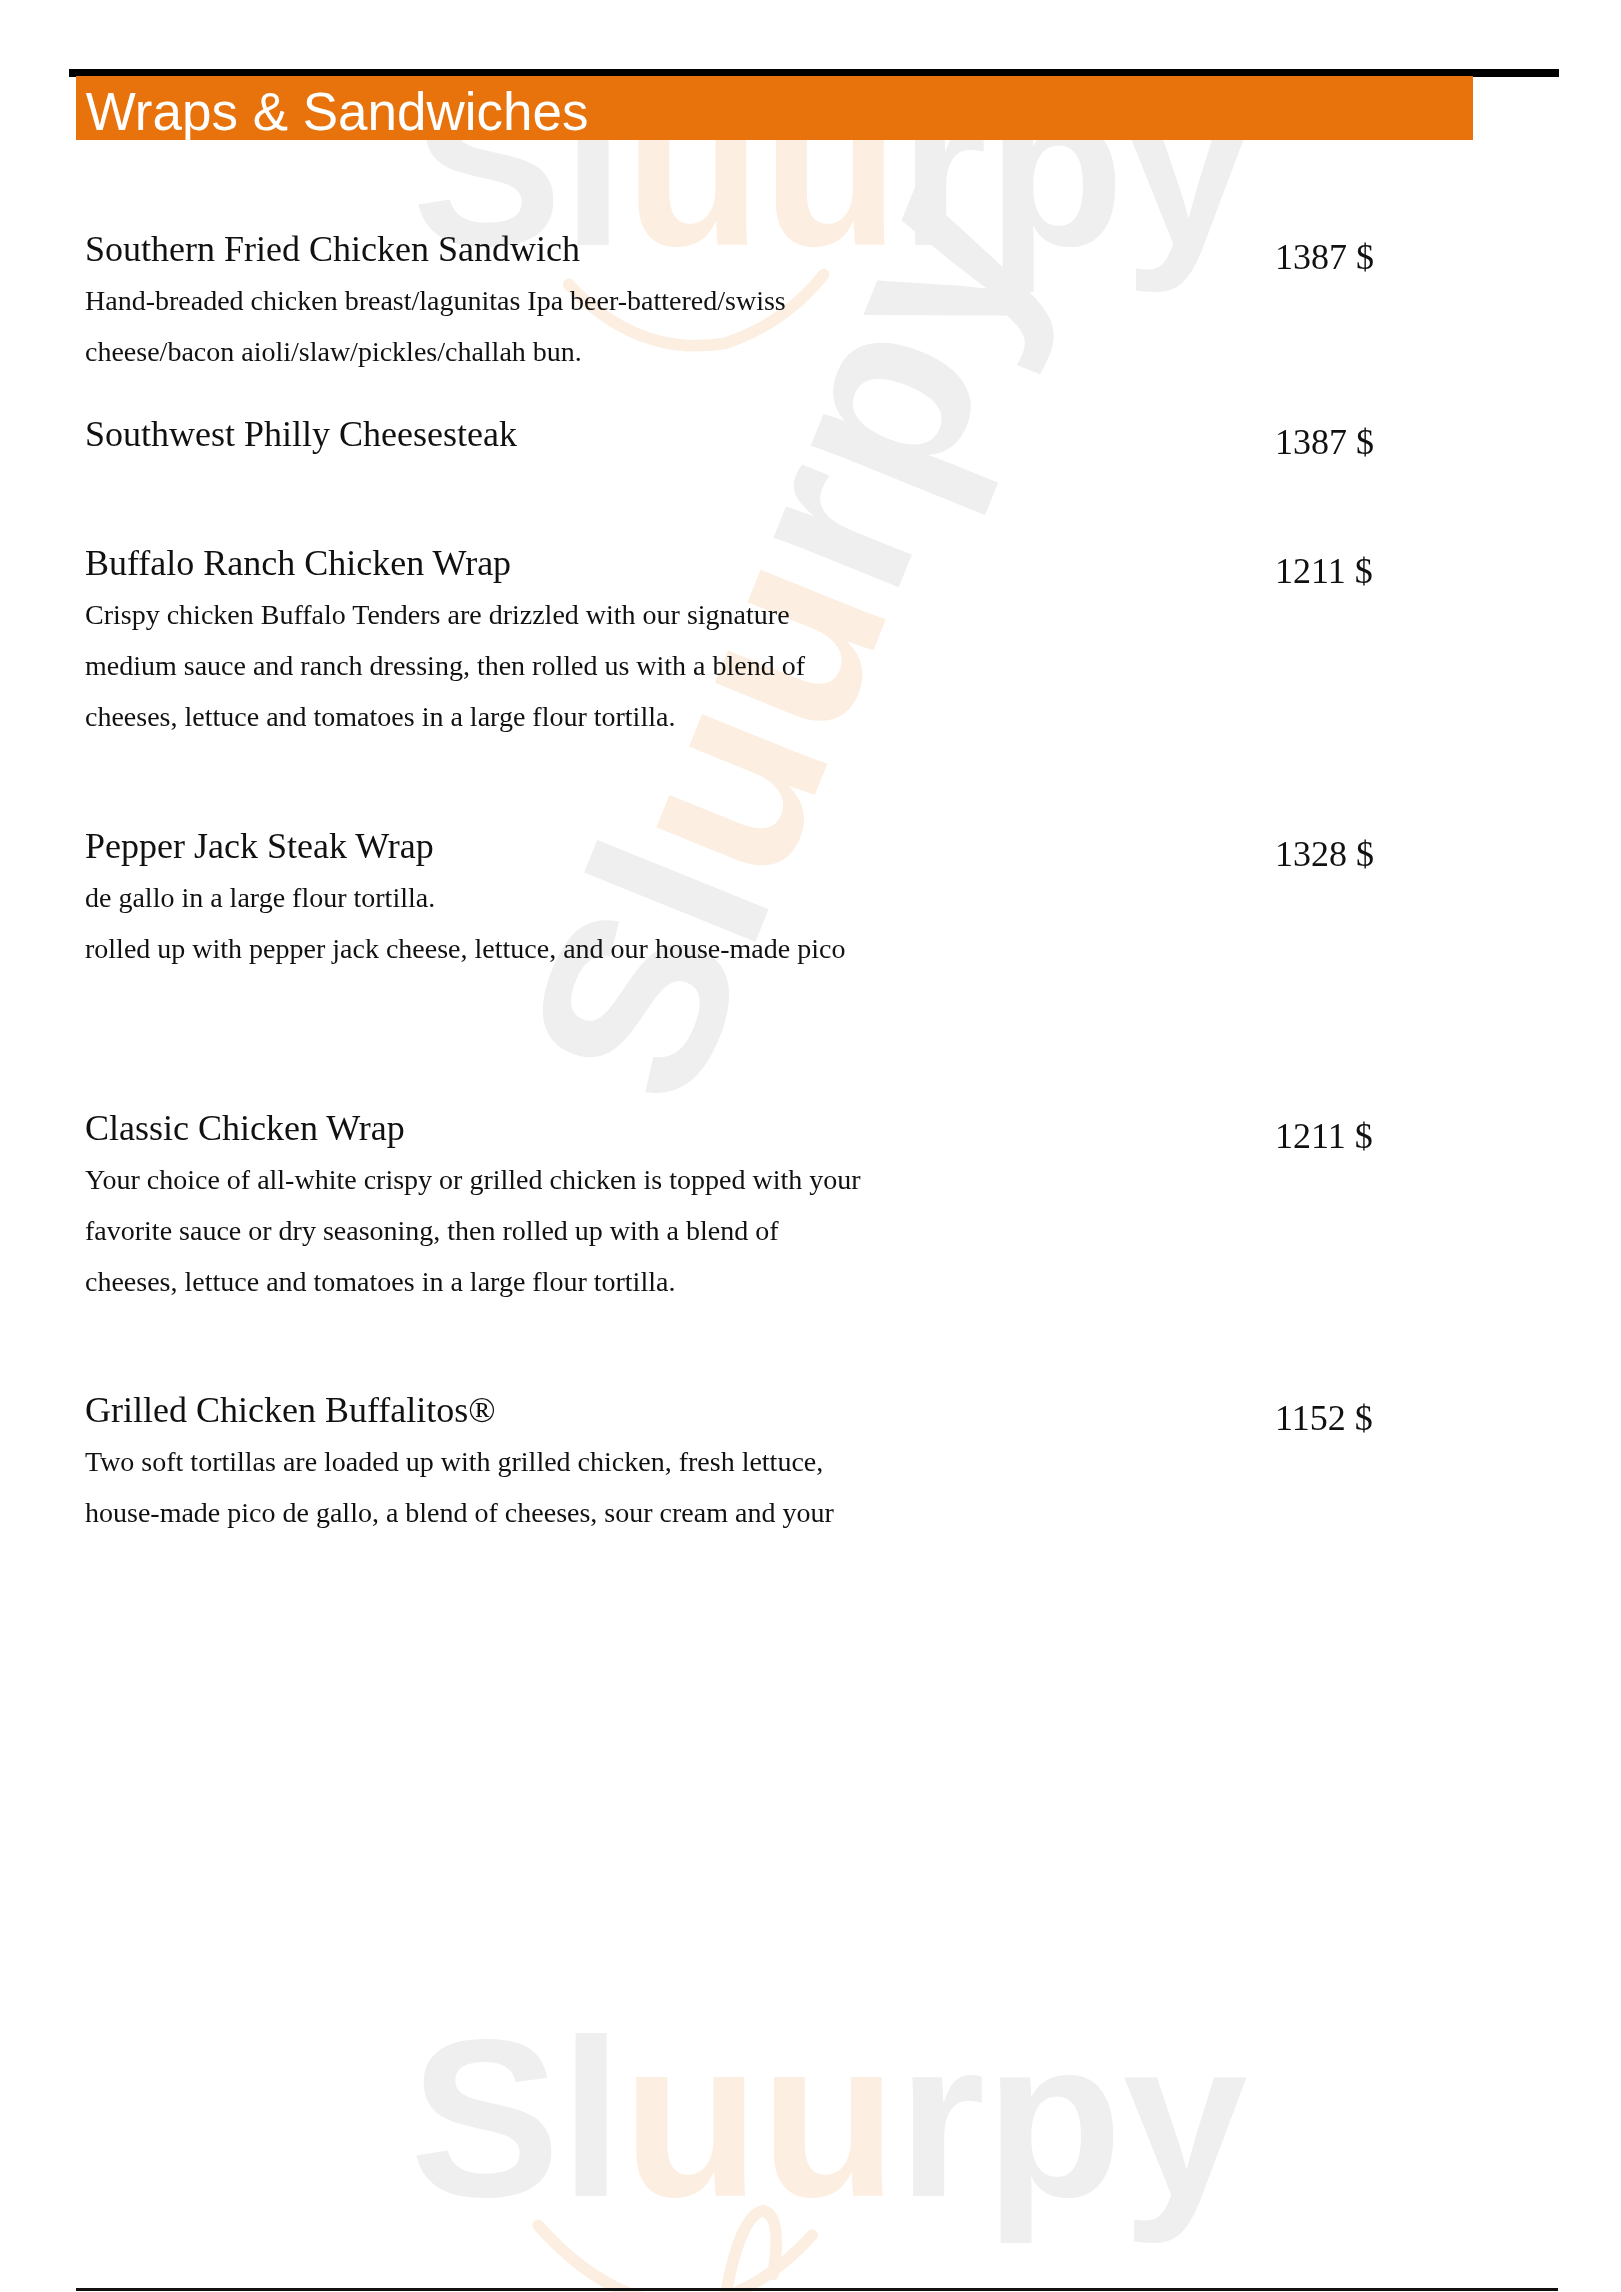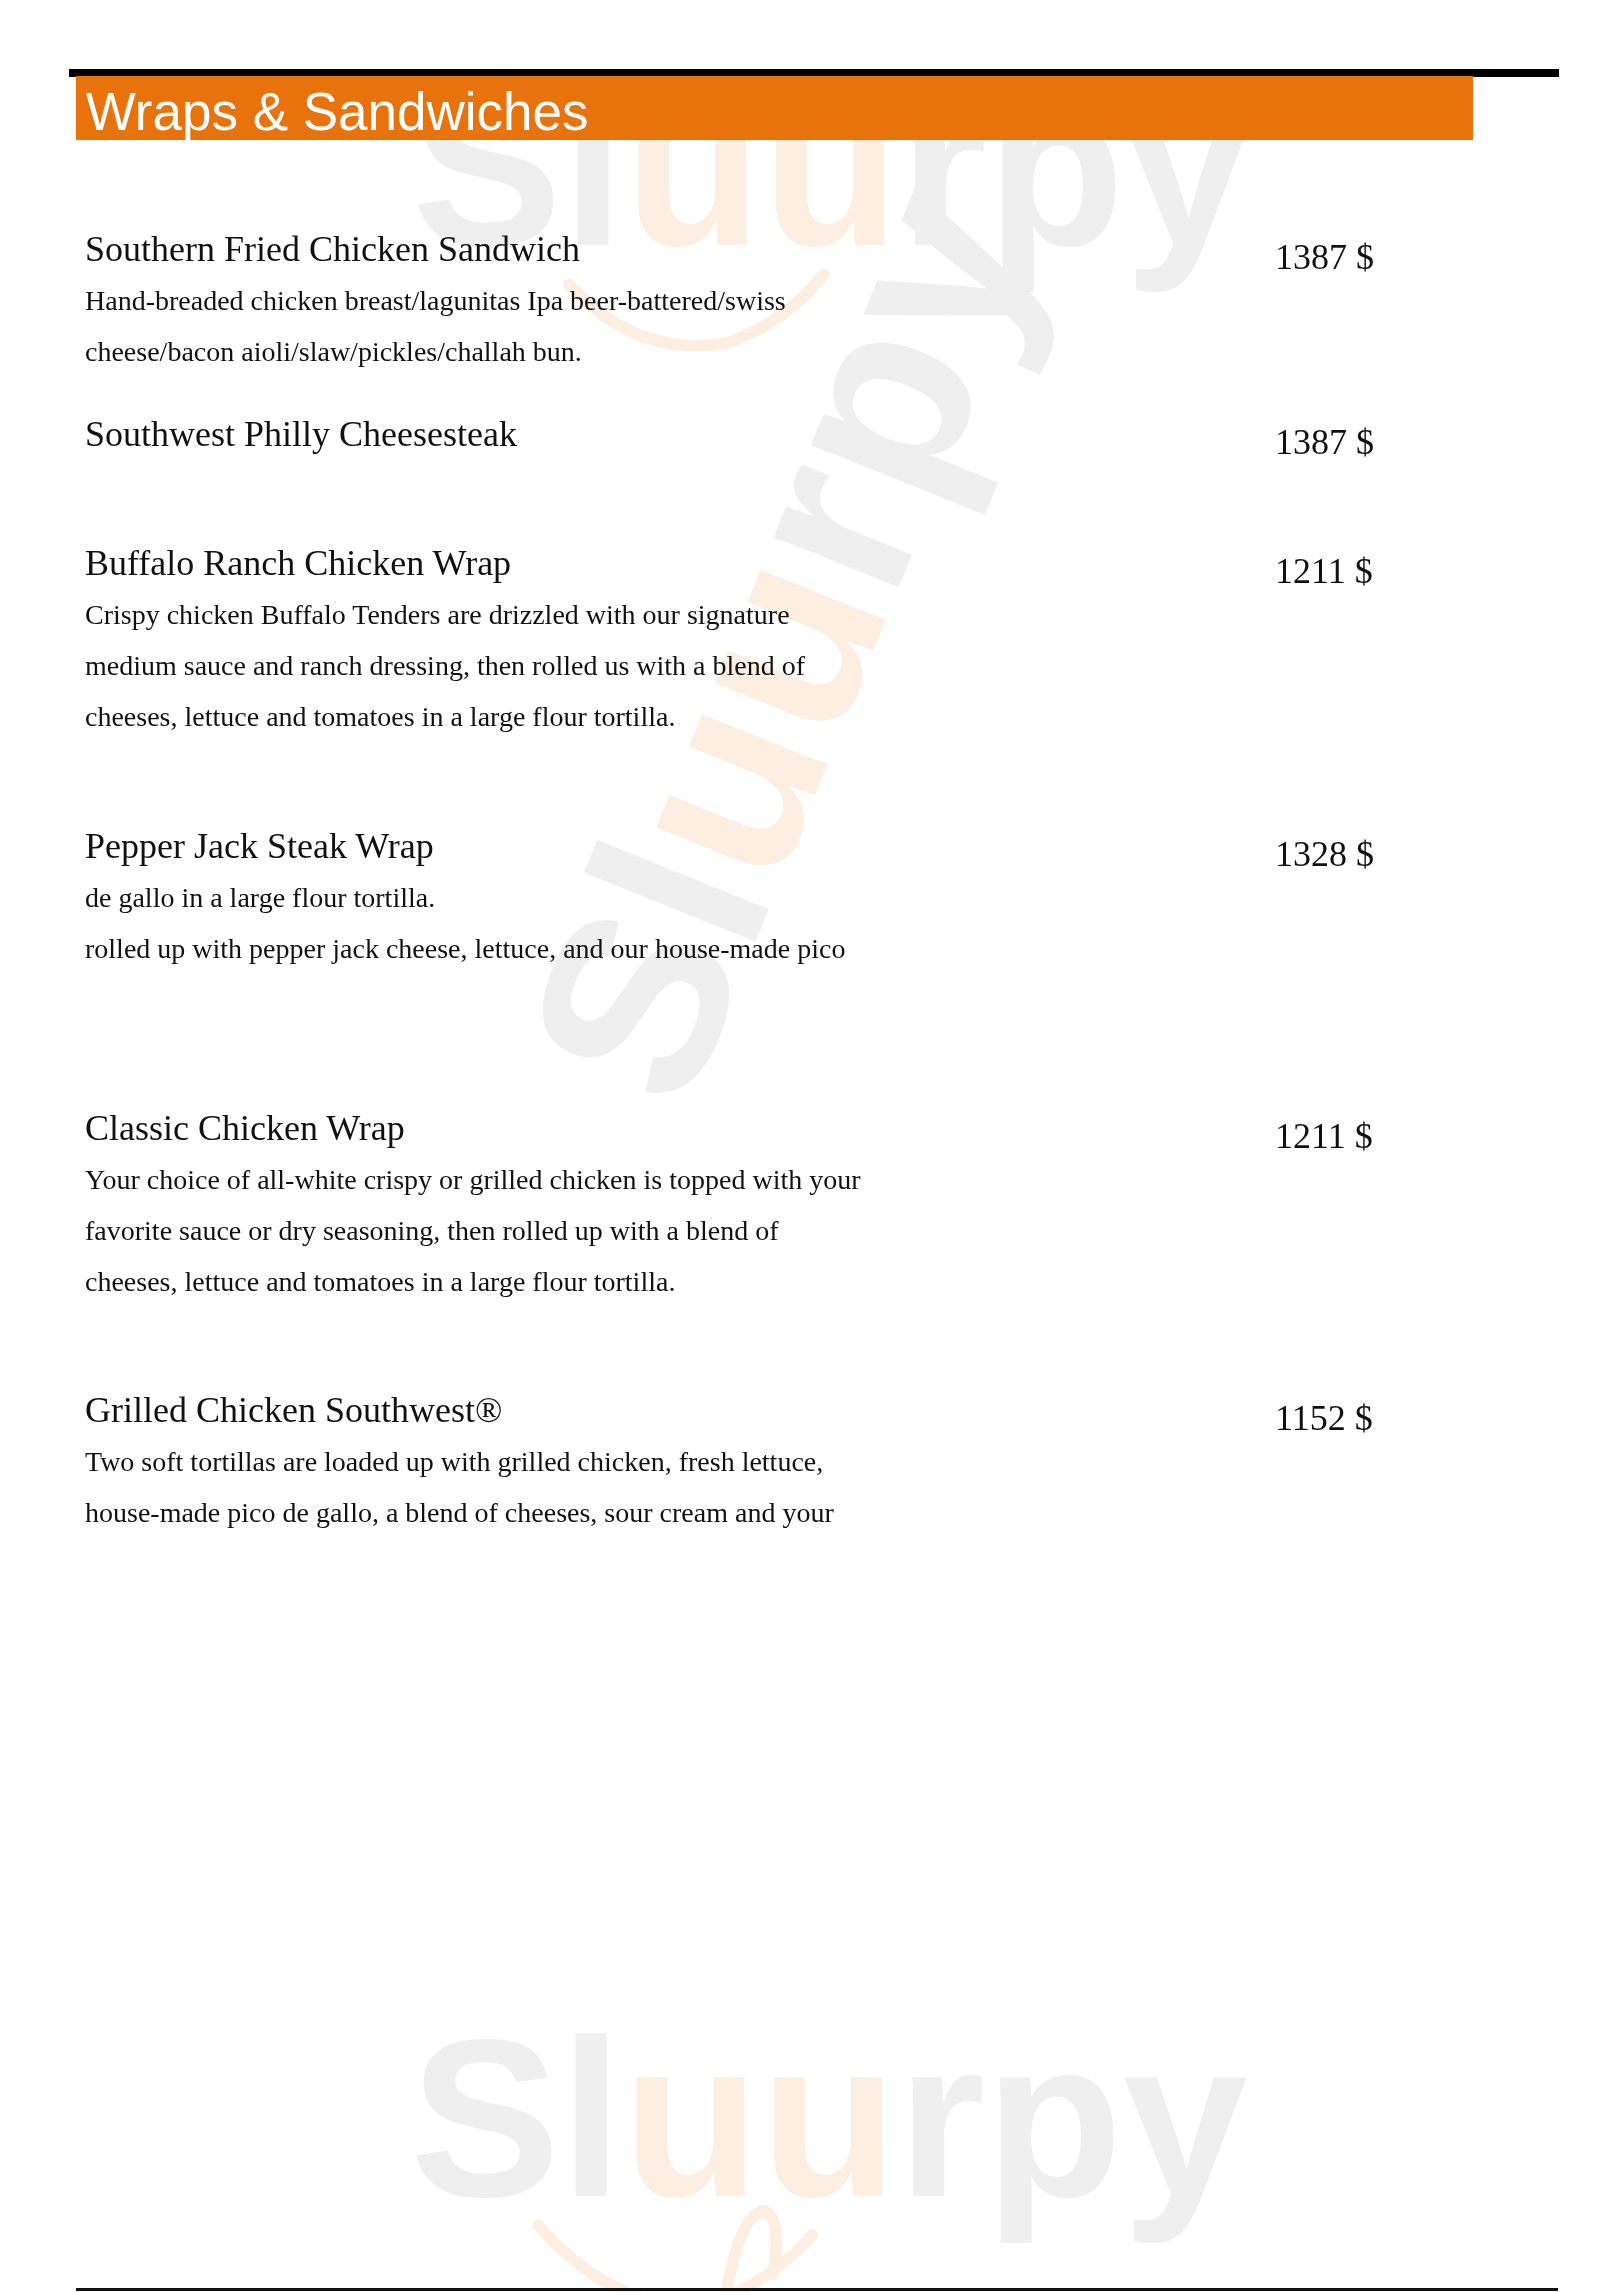--- a/index.html
+++ b/index.html
@@ -154,21 +154,21 @@
 
   <div class="item" style="top:1103px;">
     <div class="item-name">Classic Chicken Wrap</div>
     <div class="item-desc-line">Your choice of all-white crispy or grilled chicken is topped with your</div>
     <div class="item-desc-line">favorite sauce or dry seasoning, then rolled up with a blend of</div>
     <div class="item-desc-line">cheeses, lettuce and tomatoes in a large flour tortilla.</div>
     <div class="item-price">1211 $</div>
   </div>
 
   <div class="item" style="top:1385px;">
-    <div class="item-name">Grilled Chicken Southwest®</div>
+    <div class="item-name">Grilled Chicken Buffalitos®</div>
     <div class="item-desc-line">Two soft tortillas are loaded up with grilled chicken, fresh lettuce,</div>
     <div class="item-desc-line">house-made pico de gallo, a blend of cheeses, sour cream and your</div>
     <div class="item-price">1152 $</div>
   </div>
 
 </div>
 
 <div class="bottom-rule"></div>
 
 

